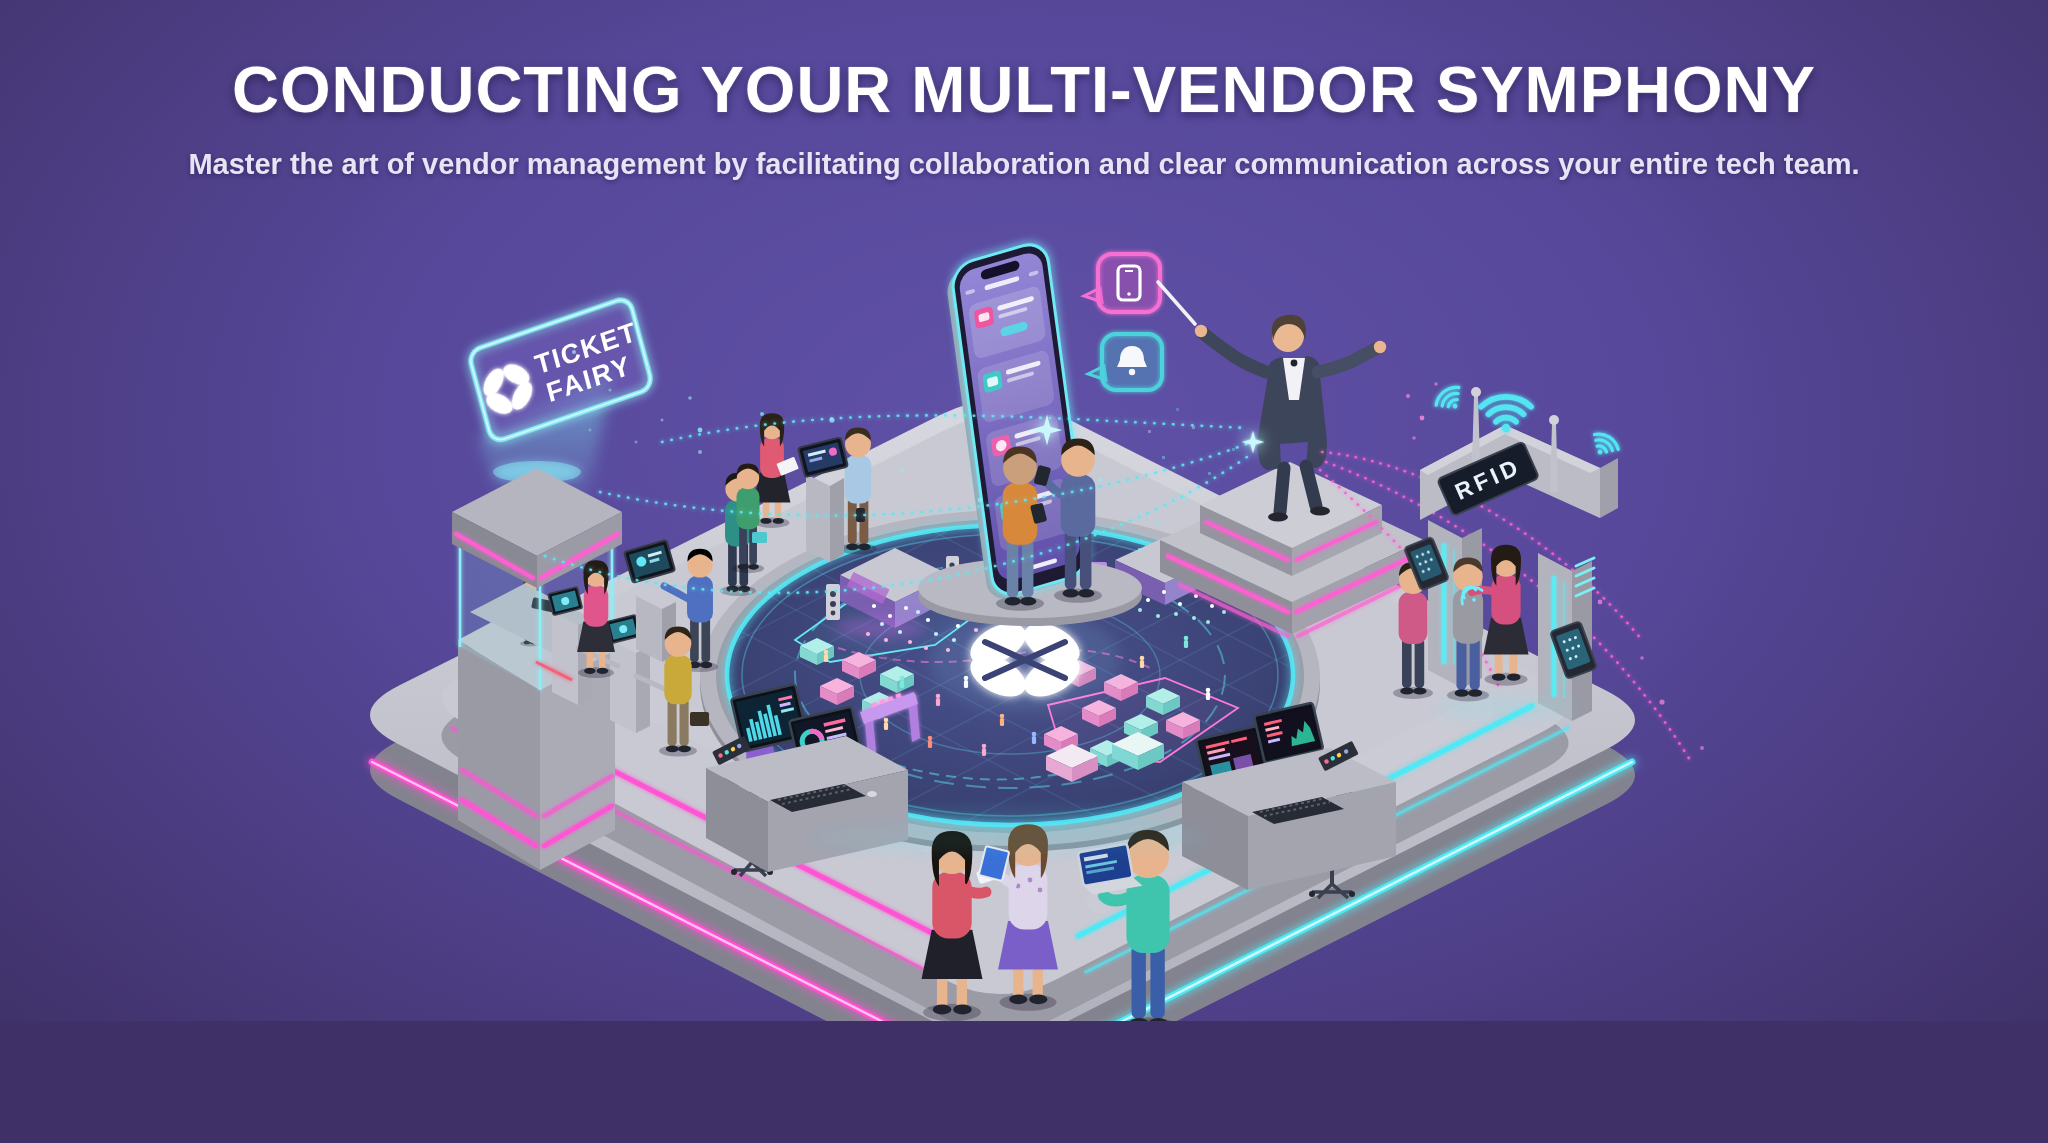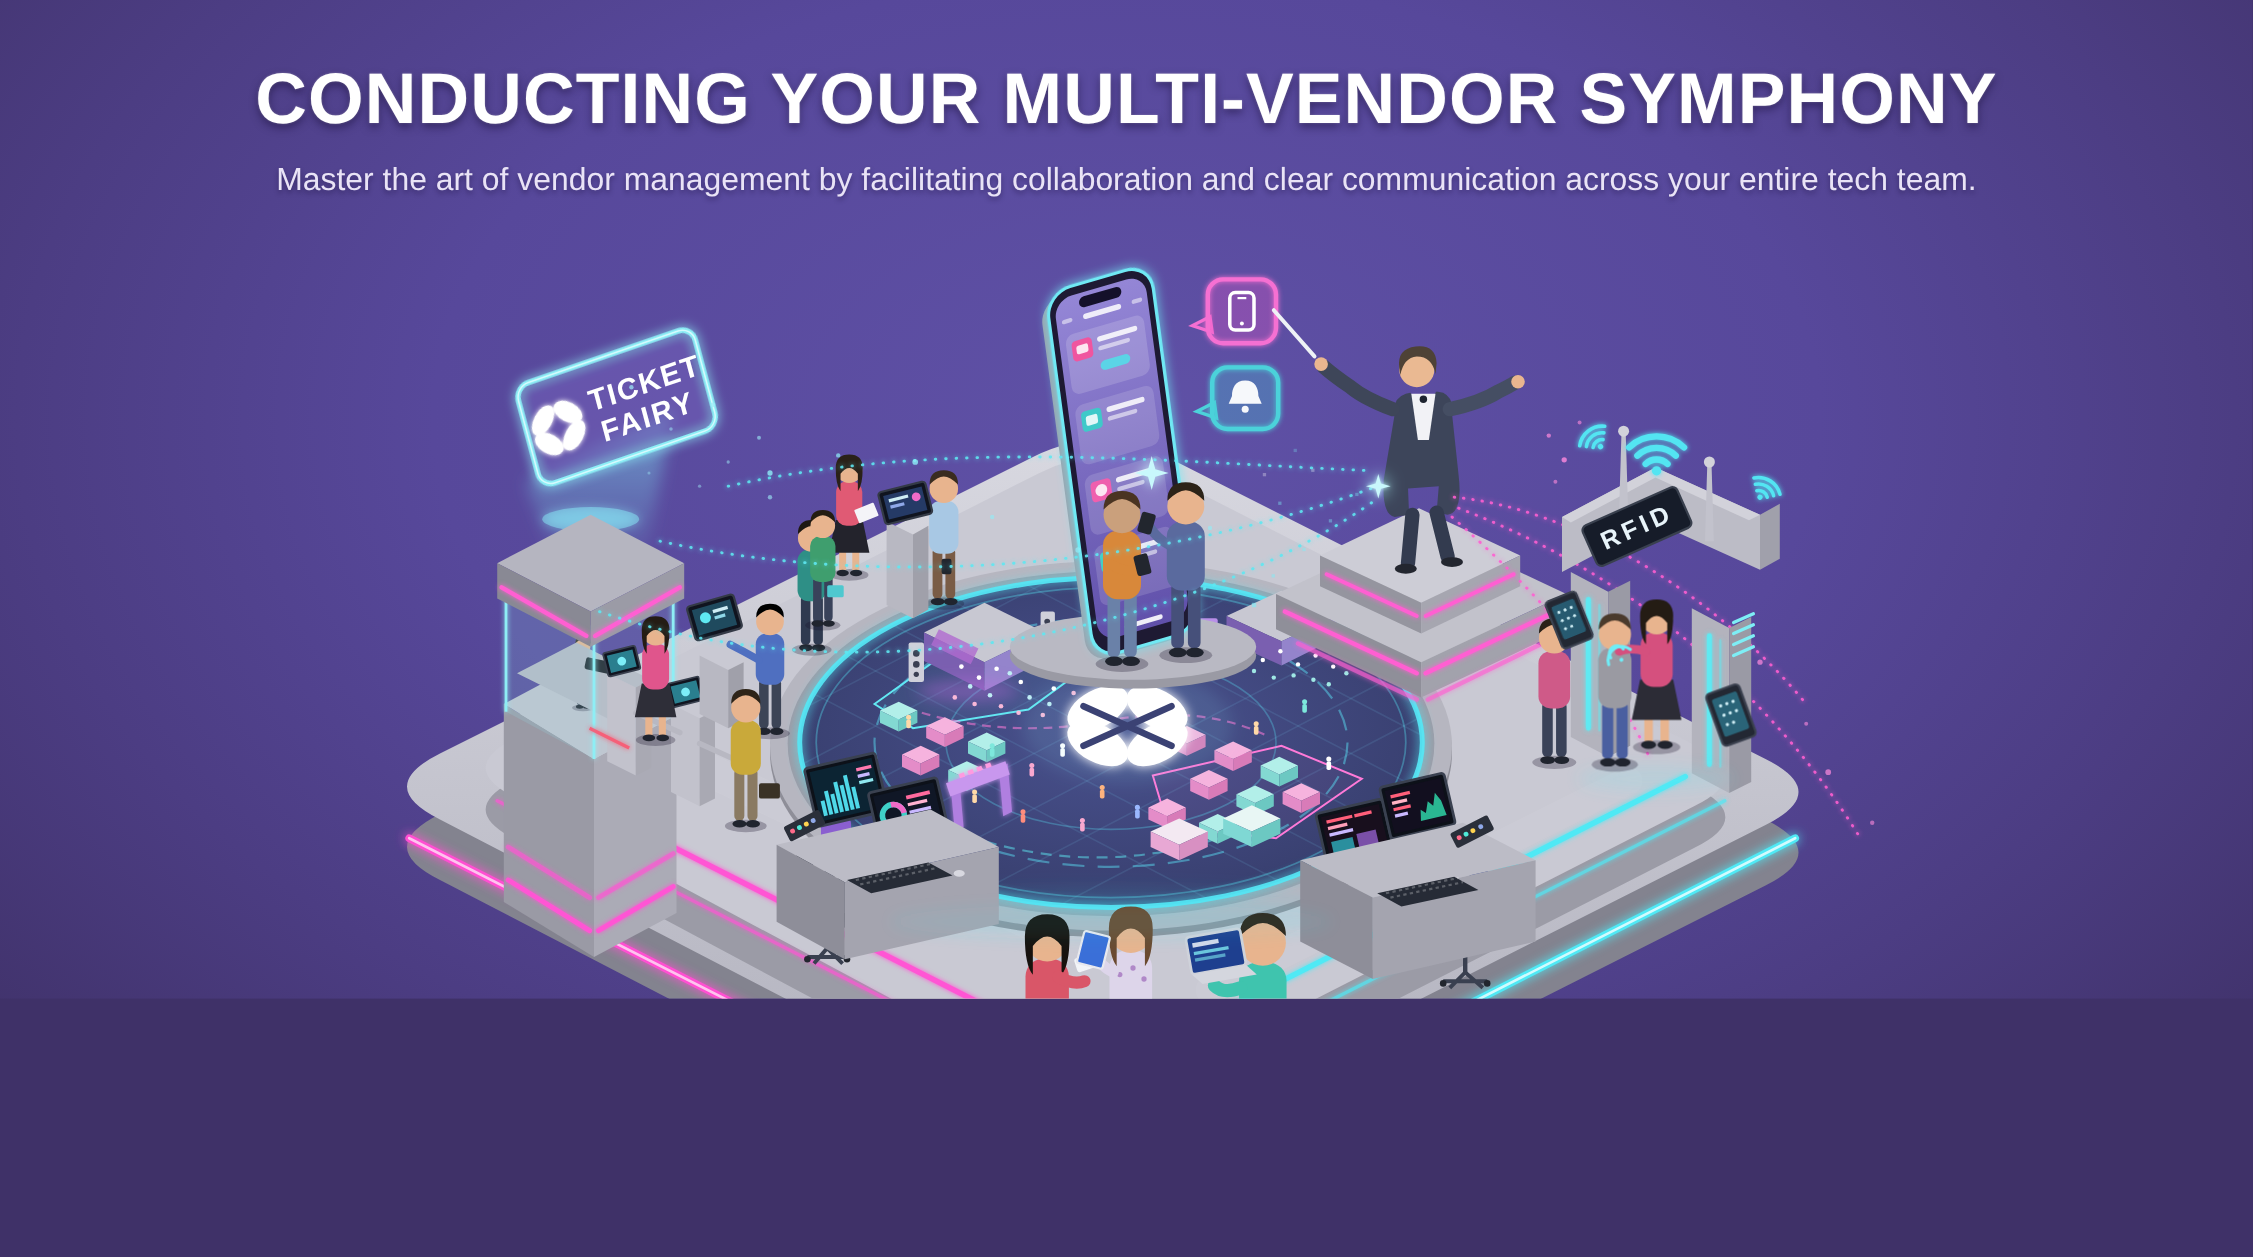--- a/index.html
+++ b/index.html
@@ -1,22 +1,22 @@
 <!DOCTYPE html>
 <html><head>
 <meta charset="utf-8">
 <style>
   html,body{margin:0;padding:0;background:#3f3168;}
-  .stage{position:relative;width:2048px;height:908px;overflow:hidden;
+  .stage{position:relative;width:2048px;height:1021px;overflow:hidden;
     background:radial-gradient(ellipse 1400px 900px at 50% 42%, #5f51a6 0%, #57489b 45%, #4c3d83 72%, #3f3168 100%);
     font-family:"Liberation Sans", sans-serif;}
   .hero{position:absolute;left:0;right:0;text-align:center;color:#fff;}
   .hero-title{top:52px;font-size:65px;font-weight:bold;letter-spacing:1px;
     text-shadow:0 3px 8px rgba(20,10,50,.5), 0 0 2px rgba(255,255,255,.4);}
-  .hero-sub{top:148px;font-size:29px;font-weight:normal;color:#e9e3f6;
+  .hero-sub{top:148px;font-size:29px;font-weight:bold;color:#e9e3f6;
     text-shadow:0 2px 5px rgba(20,10,50,.4);}
   svg{position:absolute;left:0;top:0;font-family:"Liberation Sans", sans-serif;}
   text{user-select:none;}
 </style>
 </head>
 <body>
 
 <div class="stage">
 
   <div class="hero hero-title">CONDUCTING YOUR MULTI-VENDOR SYMPHONY</div>

